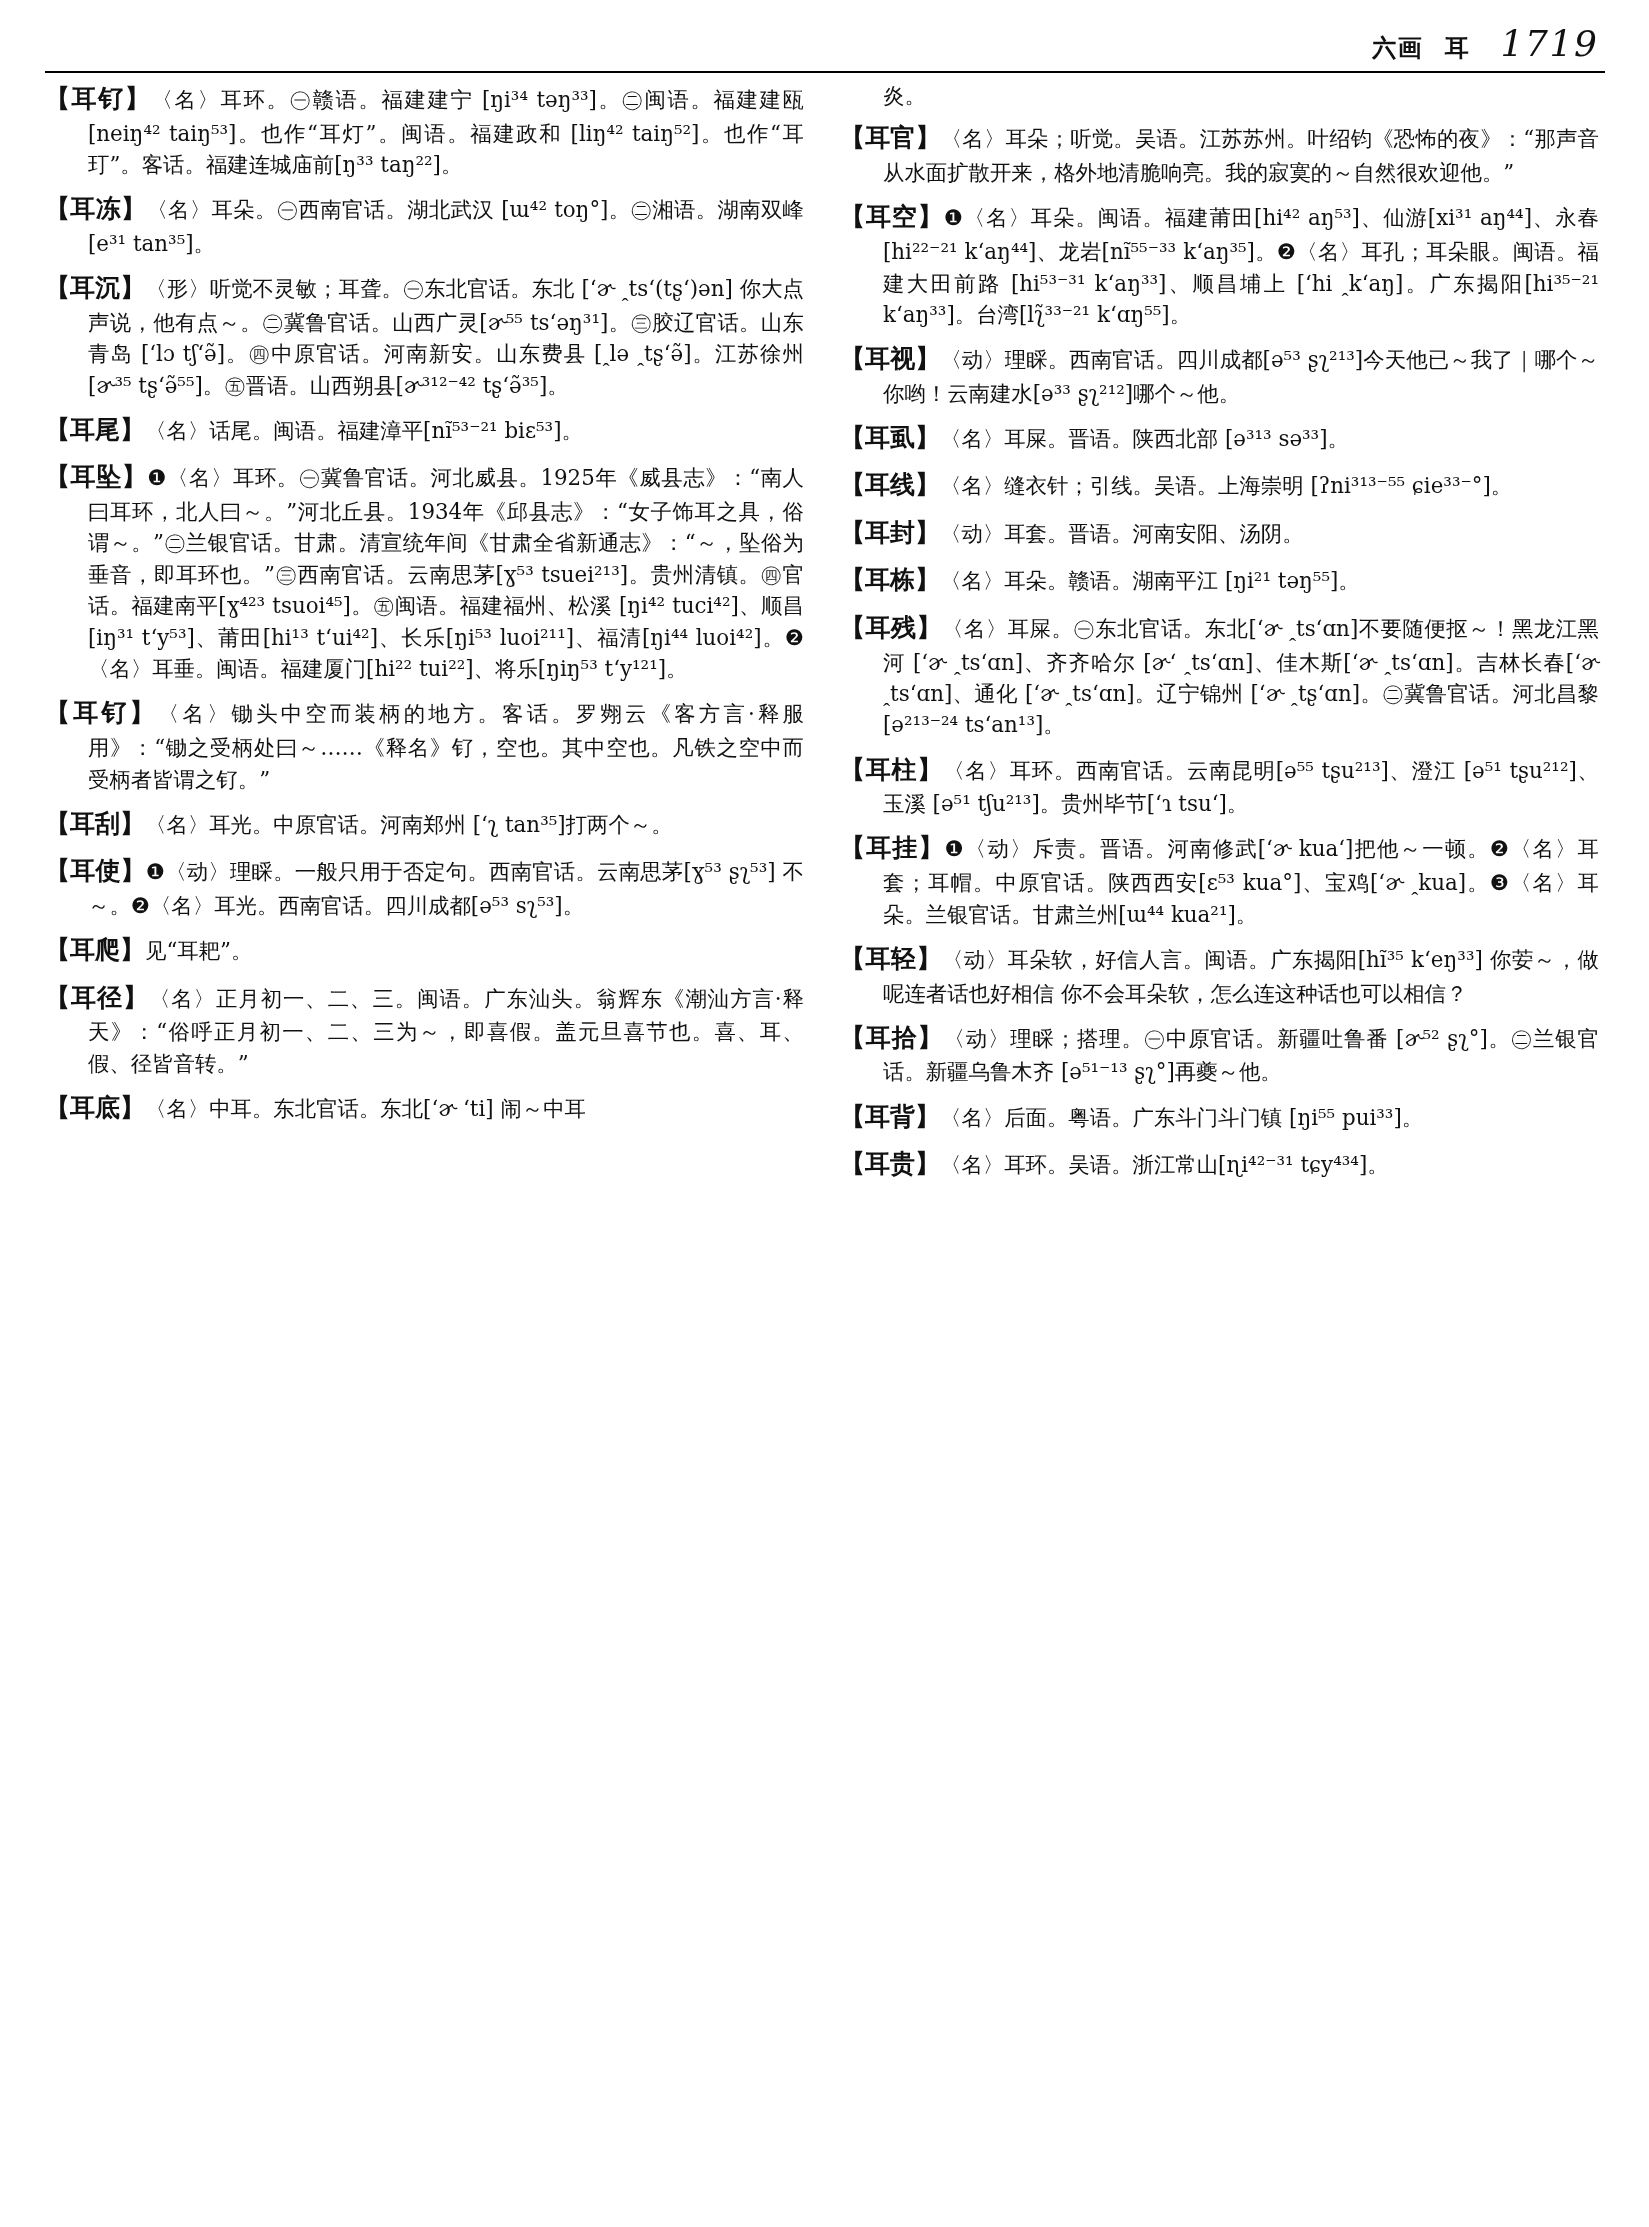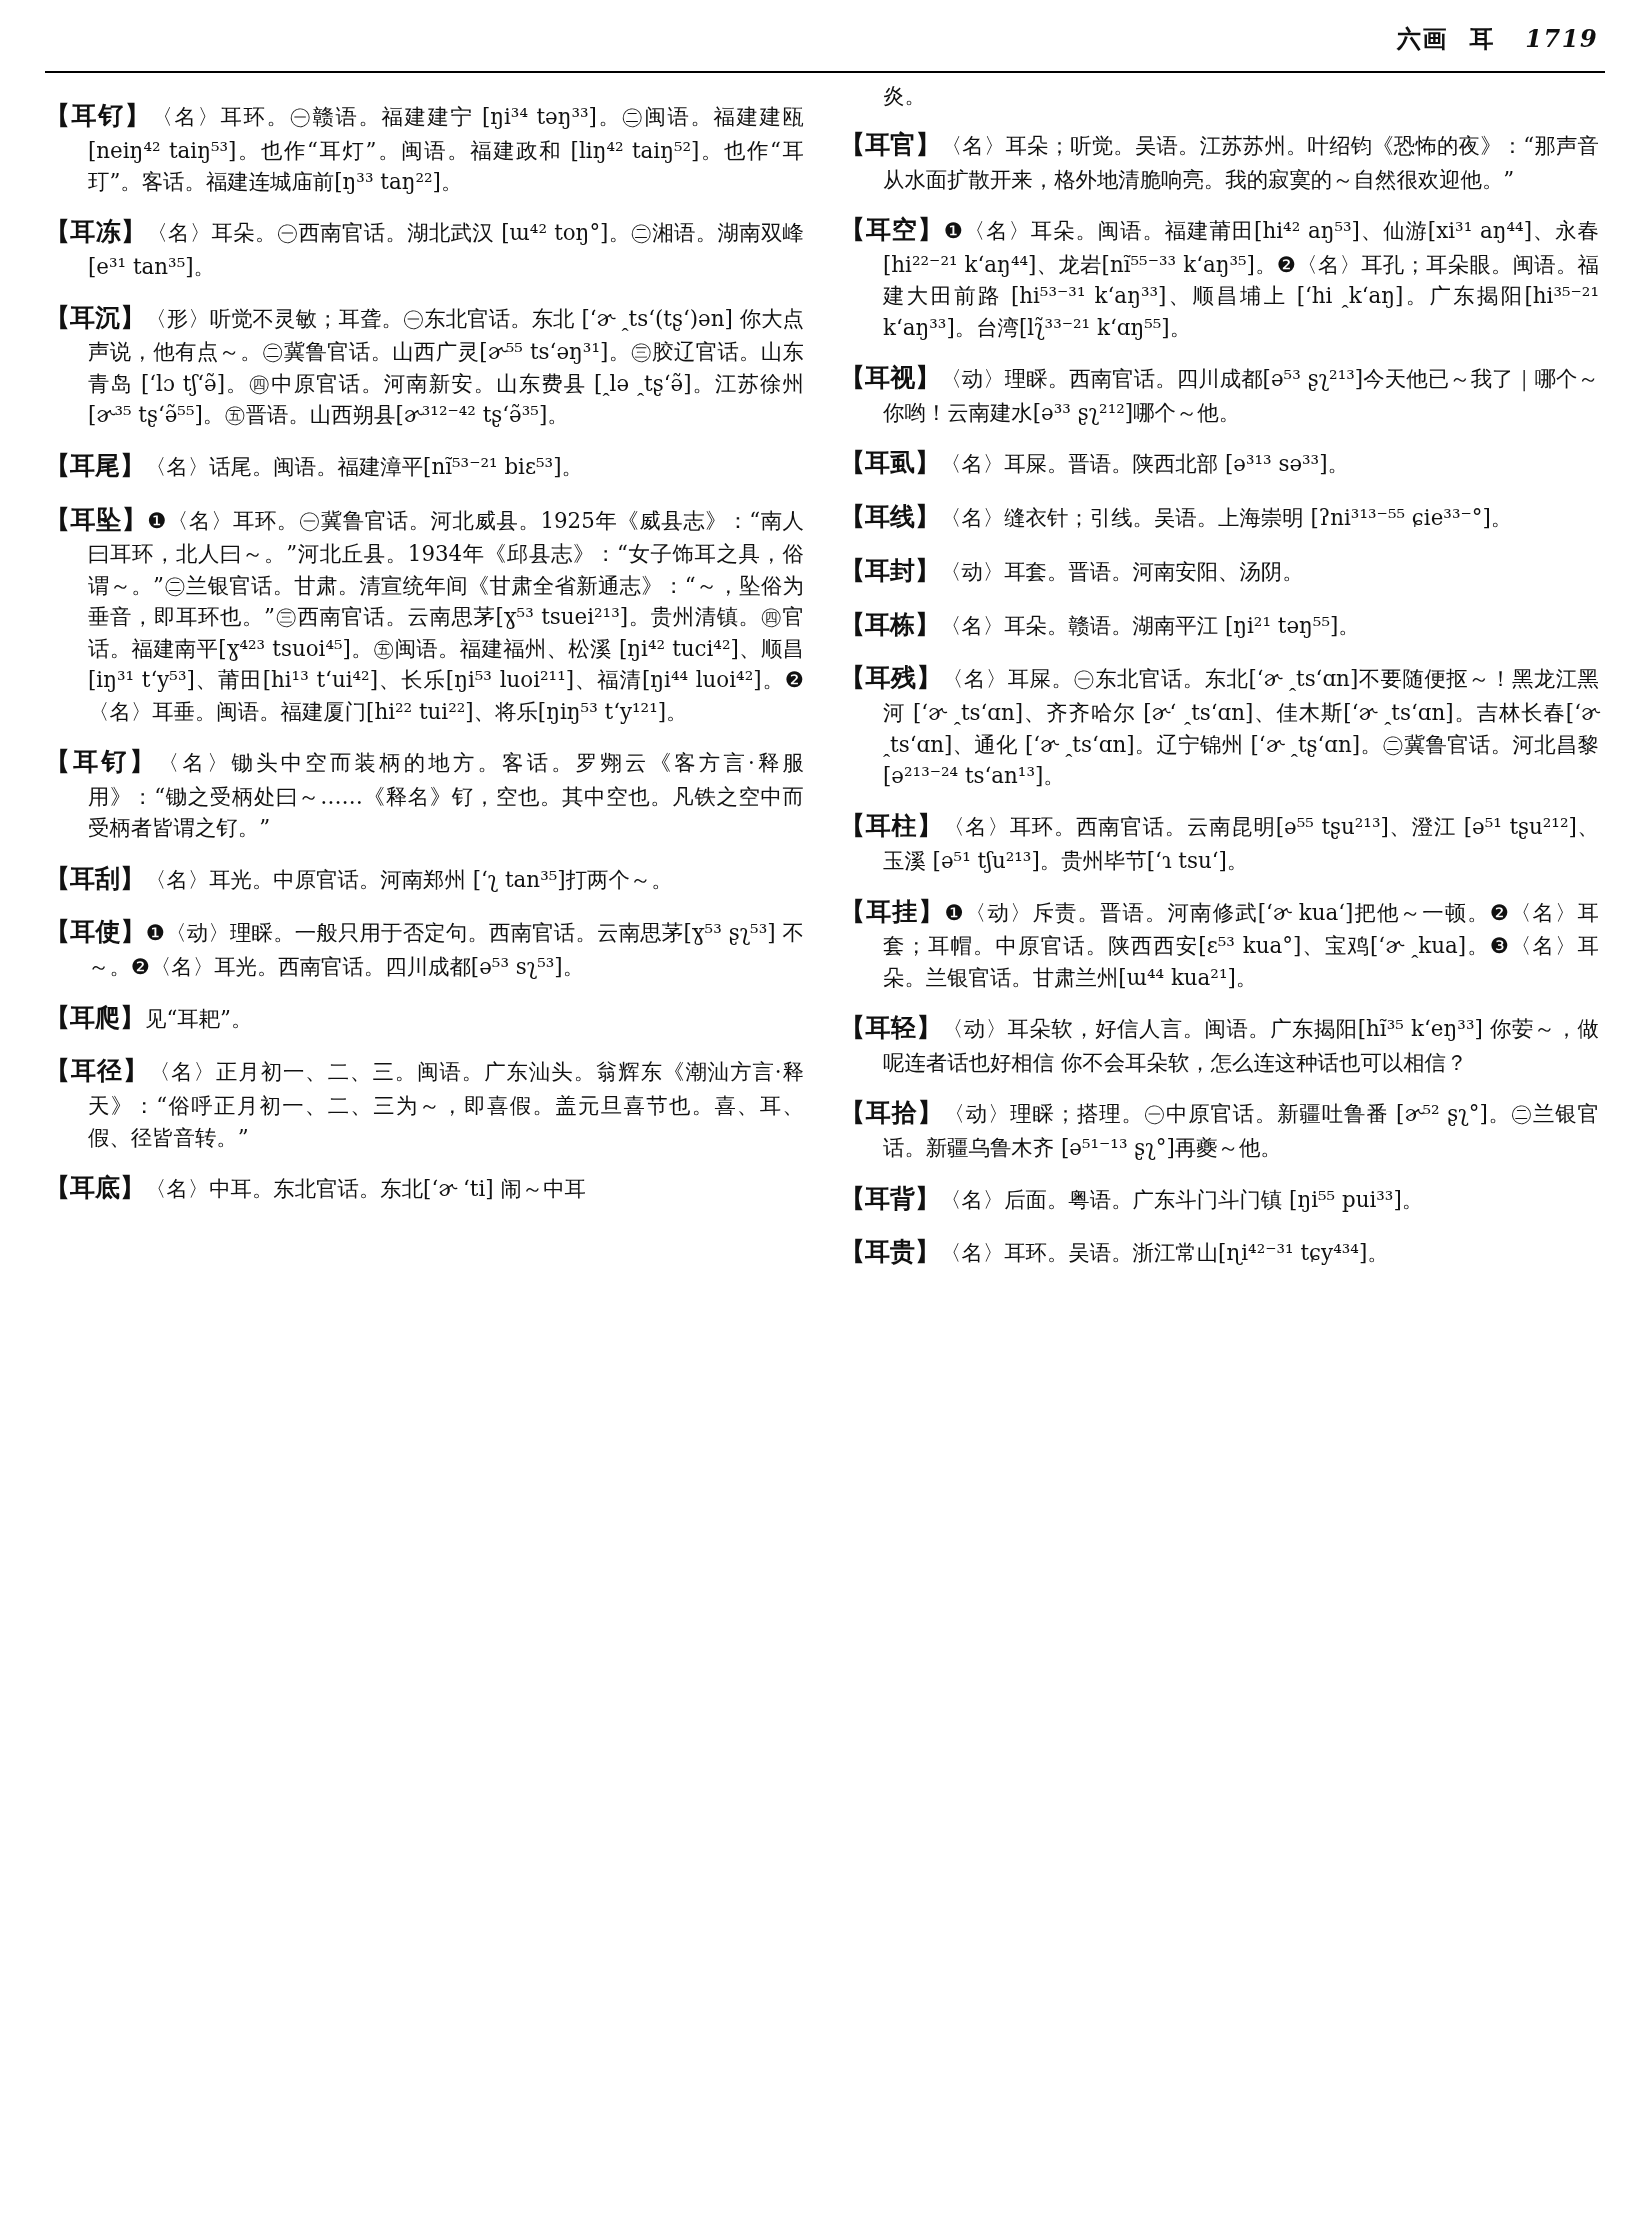--- a/index.html
+++ b/index.html
@@ -43,22 +43,22 @@
     text-align: right;
   }
   .header .hdr-char {
     font-size: 24px;
     font-weight: bold;
     margin-right: 30px;
   }
   .header .hdr-page {
     font-family: "DejaVu Serif", "Liberation Serif", serif;
     font-style: italic;
-    font-weight: bold;
-    font-size: 24px;
+    font-weight: normal;
+    font-size: 36px;
   }
   .rule {
     border: none;
     border-top: 2.5px solid #000;
     margin: 1.6px 0 8.2px 0;
   }
   
   .columns {
     display: flex;
     gap: 36px;
@@ -67,21 +67,20 @@
   .col {
     width: 759px;
     position: relative;
   }
   
   .entry {
     margin-bottom: 10.7px;
     font-size: 21.4px;
     line-height: 1.47;
     text-align: justify;
-    margin-top: 17px;
   }
   .headword {
     font-weight: bold;
     font-size: 25px;
     letter-spacing: 0px;
     white-space: nowrap;
   }
   .txt {
     font-size: 21.4px;
   }

